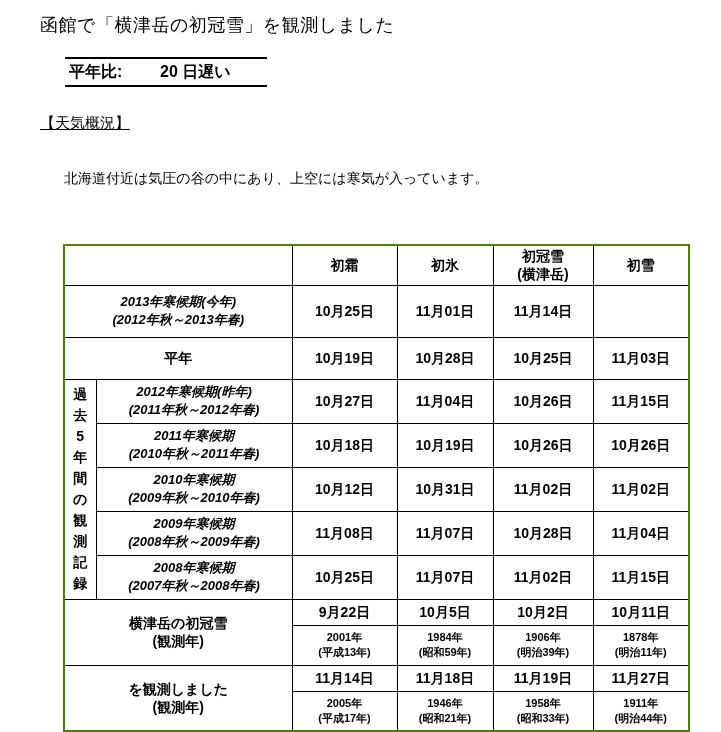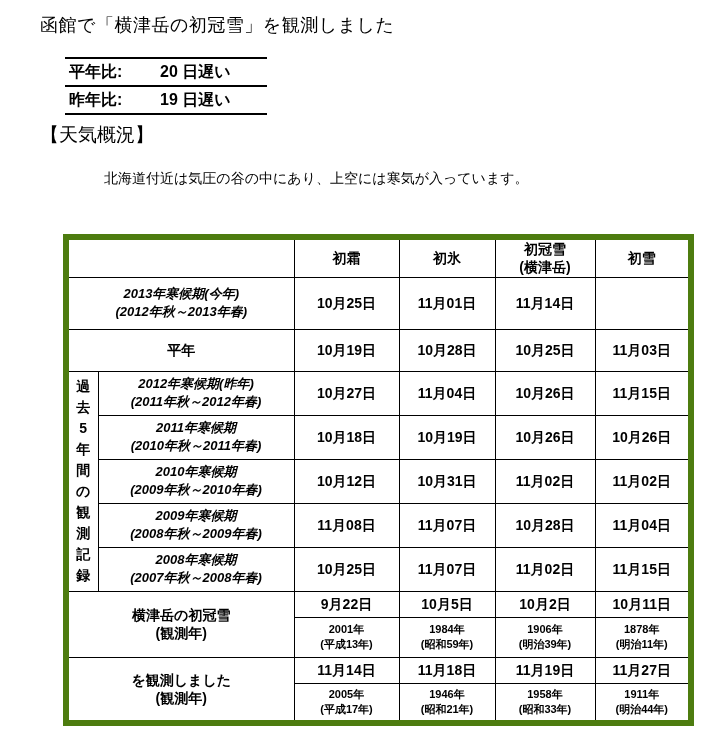--- a/index.html
+++ b/index.html
@@ -20,25 +20,25 @@
 
   
   .cmp { position: absolute; left: 65px; top: 57px; }
   .cmp td {
     border-top: 2px solid #000; border-bottom: 2px solid #000;
     font-size: 16px; font-weight: bold; padding: 3px 0 2px 0;
   }
   .cmp .cl { width: 95px; padding-left: 4px; }
   .cmp .cv { width: 107px; margin-top: 7px; }
 
-  .ovh { position: absolute; left: 40px; top: 122px; font-size: 19px; }
-  .ovb { position: absolute; left: 64px; top: 170px; font-size: 14px; margin-left: 40px; }
+  .ovh { position: absolute; left: 40px; top: 114px; font-size: 15px; text-decoration: underline; }
+  .ovb { position: absolute; left: 64px; top: 170px; font-size: 14px; }
 
   
-  .obs { position: absolute; left: 63px; top: 234px; table-layout: fixed; border: 6px solid #4d7c0f; }
+  .obs { position: absolute; left: 63px; top: 244px; table-layout: fixed; border: 2px solid #4d7c0f; }
   .obs td, .obs th {
     border: 1.5px solid #000;
     text-align: center; vertical-align: middle;
     font-weight: bold; font-size: 14px;
     white-space: pre-line; line-height: 1.3;
     overflow: hidden;
   }
   .obs .sm  { font-size: 13px; line-height: 1.35; font-style: italic; }
   .obs .yr  { font-size: 11px; line-height: 1.35; }
   .obs .vlbl { font-size: 14px; line-height: 21px; padding: 2px 0; }
@@ -50,24 +50,20 @@
 
 <div class="page">
 
   <div class="title">函館で「横津岳の初冠雪」を観測しました</div>
 
   <table class="cmp">
     <tbody>
         <tr>
       <td class="cl">平年比:</td>
       <td class="cv">20 日遅い</td>
-    </tr>
-    <tr>
-      <td class="cl">昨年比:</td>
-      <td class="cv">19 日遅い</td>
     </tr>
   </tbody>
     </table>
 
   <div class="ovh">【天気概況】</div>
   <div class="ovb">北海道付近は気圧の谷の中にあり、上空には寒気が入っています。</div>
 
   <table class="obs">
     <colgroup>
       <col style="width:32px">

